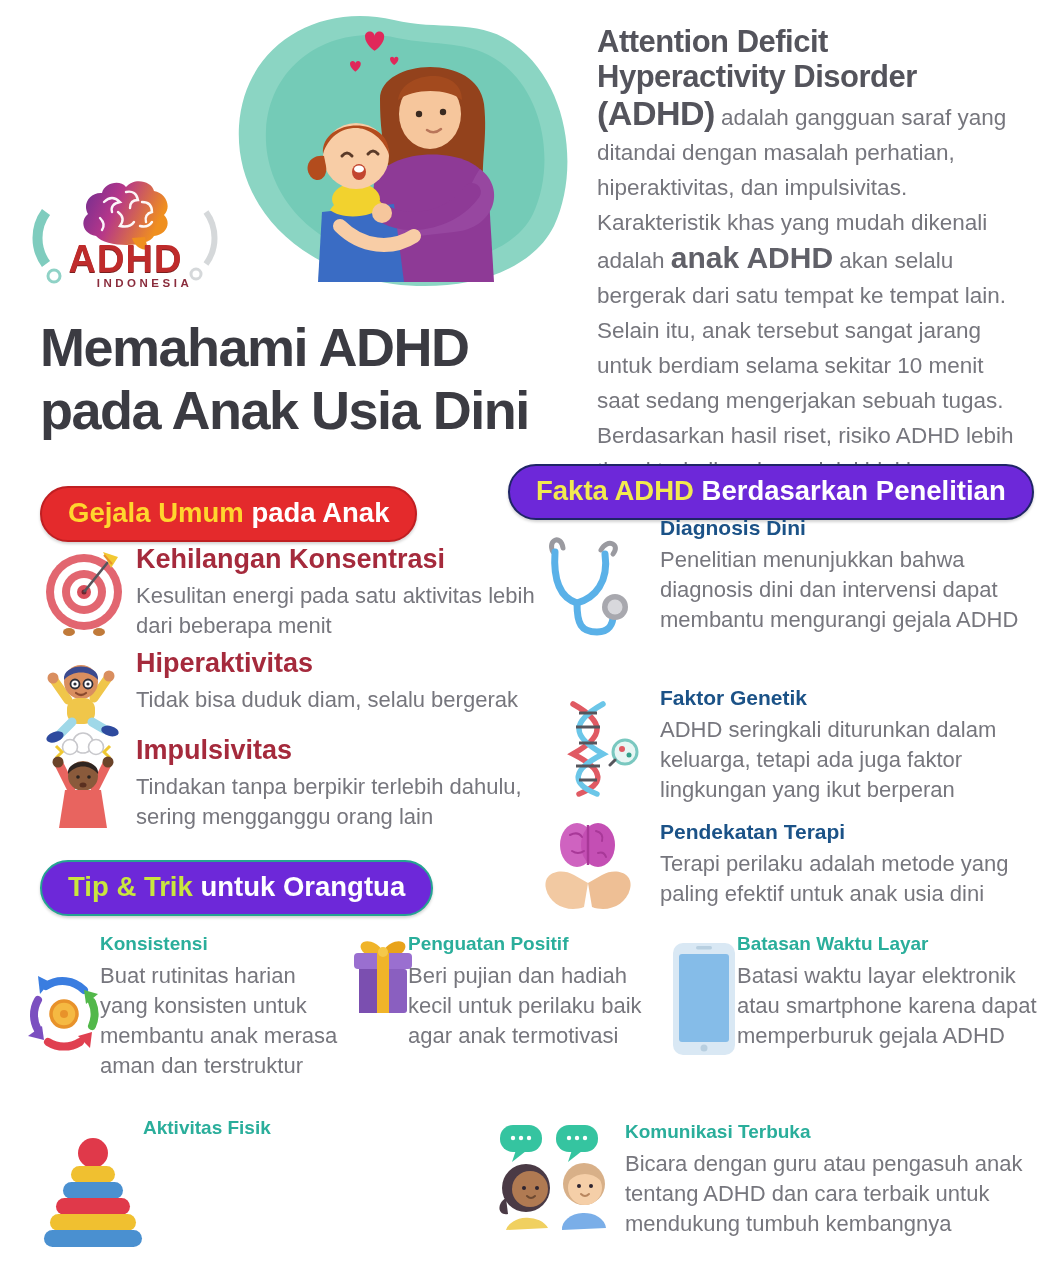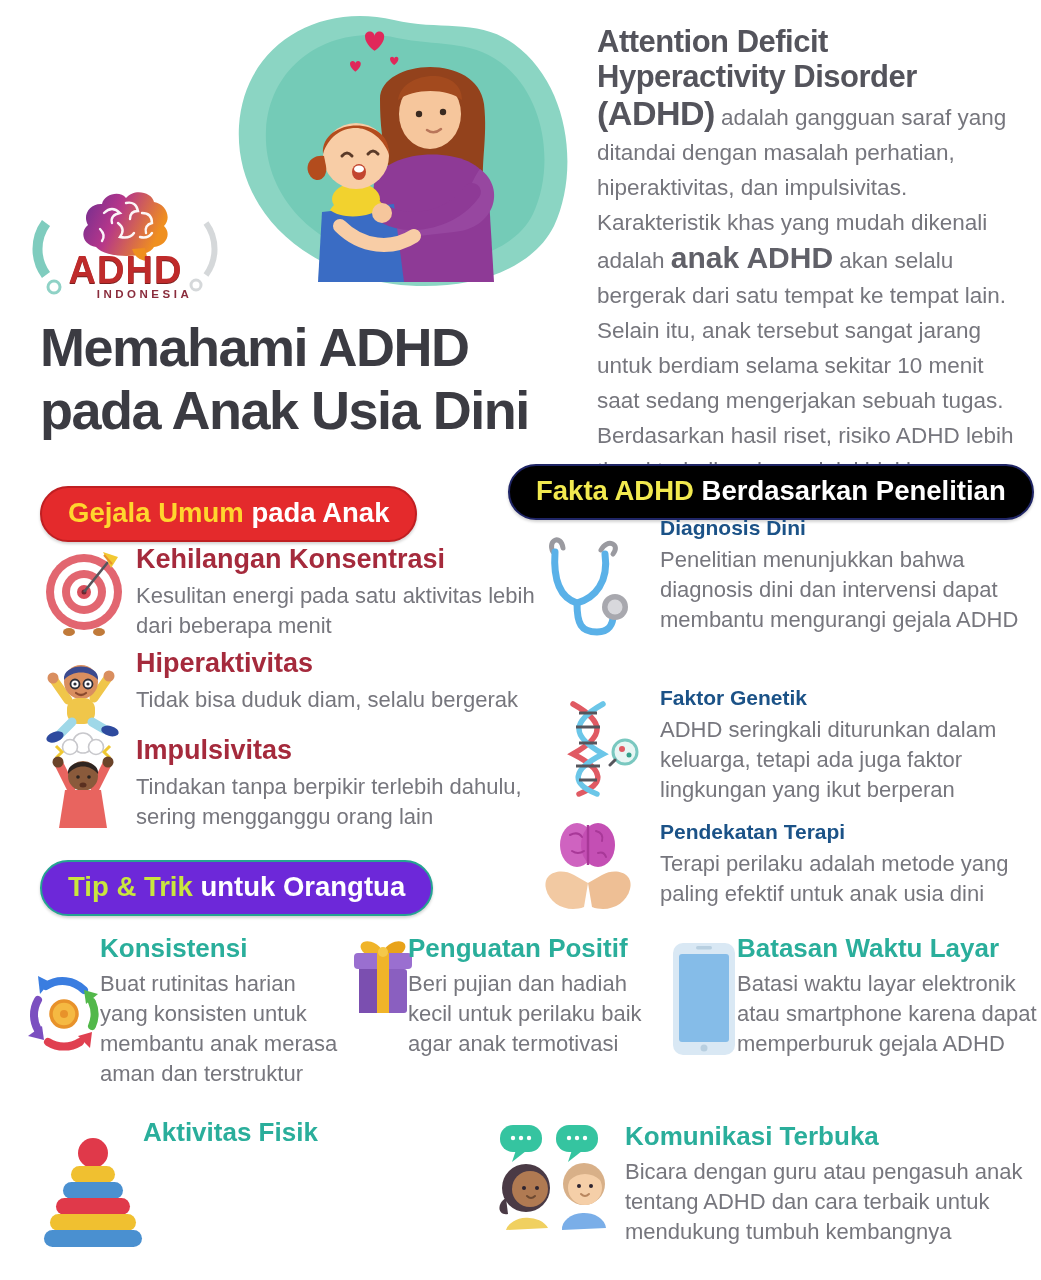--- a/index.html
+++ b/index.html
@@ -17,30 +17,30 @@
   .logo-wrap{width:195px;text-align:center;}
   .logo-brand{font-size:38px;font-weight:bold;color:#bf2b2b;letter-spacing:1px;line-height:0.9;margin-top:-16px;text-shadow:0 1px 0 #7a1e1e;}
   .logo-sub{font-size:11.5px;font-weight:bold;color:#8a2c3c;letter-spacing:3.5px;margin-top:1px;margin-left:38px;}
 
   
   .main-title{font-size:54px;font-weight:bold;color:#3b3b42;line-height:1.16;letter-spacing:-1.5px;}
 
   
   .pill{display:inline-block;border-radius:29px;padding:9px 26px 11px 26px;font-weight:bold;font-size:27.5px;white-space:nowrap;box-shadow:0 2px 3px rgba(0,0,0,0.18);}
   .pill-red{background:#e42a2c;border:2px solid #c01f22;}
-  .pill-navy{background:#000000;border:2px solid #1f2566;text-align:right;}
+  .pill-navy{background:#6d28d9;border:2px solid #1f2566;text-align:right;}
   .pill-teal{background:#6d28d9;border:2px solid #26a392;}
   .pill .hl-yellow{color:#ffd62e;}
   .pill .hl-lime{color:#c9e63e;}
   .pill .rest{color:#ffffff;}
 
   
   .it-title-red{font-size:27px;font-weight:bold;color:#a52a3c;line-height:1.1;}
   .it-title-blue{font-size:21px;font-weight:bold;color:#1b5287;line-height:1.1;}
-  .it-title-teal{font-size:26px;font-weight:bold;color:#2aae9b;line-height:1.1;}
+  .it-title-teal{font-size:19px;font-weight:bold;color:#2aae9b;line-height:1.1;}
   .it-body{font-size:22px;color:#76767d;line-height:30px;margin-top:6px;}
 </style>
 </head>
 <body>
 
 <div class="poster">
 
   <div class="abs" style="left:222px;top:4px;width:350px;height:300px;">
     <svg width="350" height="300" viewBox="0 0 350 300">
       <path d="M172,16 C95,-2 22,42 17,122 C13,192 62,252 142,274 C205,292 302,282 332,222 C358,166 347,80 292,40 C257,14 218,27 172,16 Z" fill="#8bd5c3"></path>
@@ -71,21 +71,21 @@
       <path d="M146,150 q5,-6 10,0" stroke="#5a3a28" stroke-width="3" fill="none" stroke-linecap="round"></path>
       <ellipse cx="137" cy="168" rx="7" ry="8" fill="#c2452f"></ellipse>
       <ellipse cx="137" cy="165" rx="5" ry="3.5" fill="#ffffff"></ellipse>
 
       <path d="M250,188 C230,215 190,225 162,210" stroke="#8e3a96" stroke-width="18" fill="none" stroke-linecap="round"></path>
       <circle cx="160" cy="209" r="10" fill="#f6c69c"></circle>
       <path d="M118,222 C140,244 170,246 192,232" stroke="#f8cda6" stroke-width="14" fill="none" stroke-linecap="round"></path>
     </svg>
   </div>
 
-  <div class="abs logo-wrap" style="left:28px;top:189px;">
+  <div class="abs logo-wrap" style="left:28px;top:178px;">
     <svg width="195" height="120" viewBox="0 0 195 120" style="position:absolute;left:0;top:0;">
       <path d="M18,34 A44,44 0 0 0 18,86" stroke="#5fbfae" stroke-width="10" fill="none" opacity="0.8"></path>
       <circle cx="26" cy="98" r="6" stroke="#5fbfae" stroke-width="3" fill="none" opacity="0.7"></circle>
       <path d="M178,34 A44,44 0 0 1 178,86" stroke="#b9bec2" stroke-width="6" fill="none" opacity="0.6"></path>
       <circle cx="168" cy="96" r="5" stroke="#b9bec2" stroke-width="3" fill="none" opacity="0.6"></circle>
     </svg>
     <div style="position:relative;">
       <svg width="104" height="80" viewBox="0 0 104 80" style="display:block;margin:0 auto;">
         <defs>
           <linearGradient id="gBrain" x1="0" y1="0" x2="1" y2="0.35">

